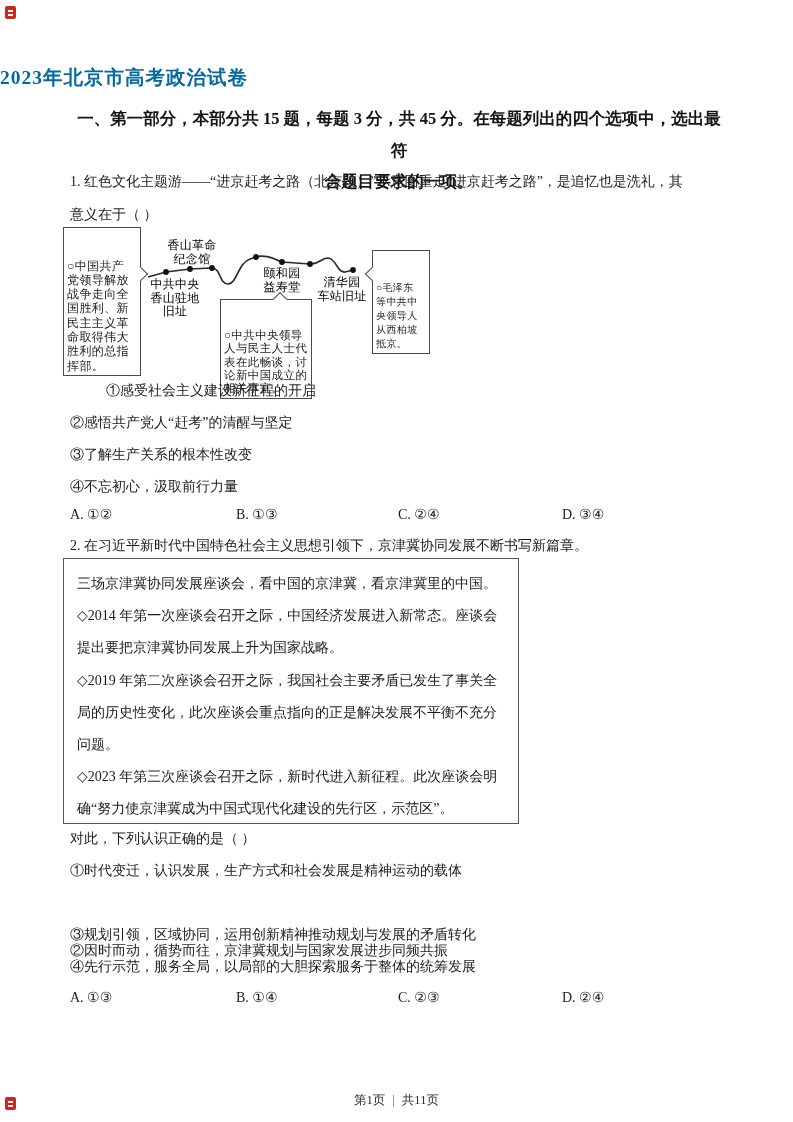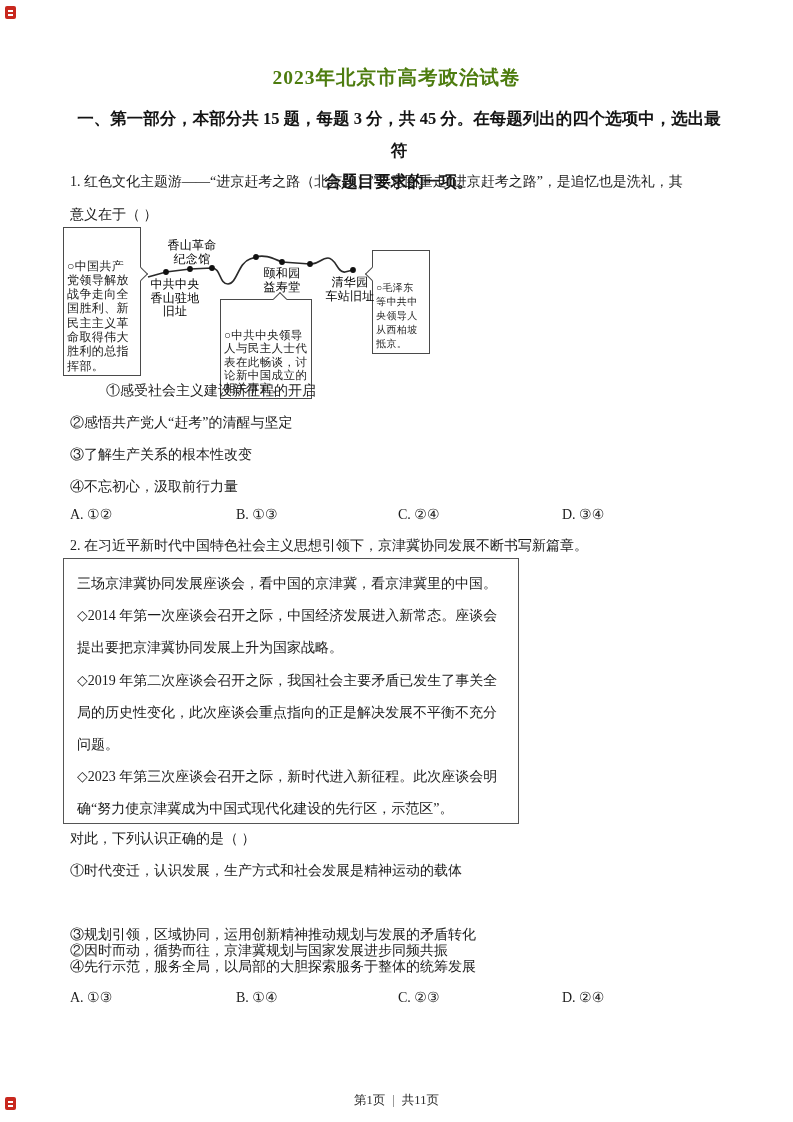--- a/index.html
+++ b/index.html
@@ -1,22 +1,22 @@
 <!DOCTYPE html>
 <html><head>
 <meta charset="utf-8">
 <style>
   html,body{margin:0;padding:0;background:#888;}
   .page{
     position:relative;width:793px;height:1122px;margin:0 auto;background:#ffffff;
     font-family:"Liberation Serif","DejaVu Serif",serif;color:#1c1c1c;overflow:hidden;
   }
   .title{
-    position:absolute;top:64px;left:0;width:100%;text-align:center;
-    font-size:19.5px;font-weight:700;letter-spacing:1px;color:#4d7c0f;
+    position:absolute;top:64px;left:0;width:100%;
+    font-size:19.5px;font-weight:700;letter-spacing:1px;color:#0369a1;
   }
   .sec-header{
     position:absolute;top:103px;left:70px;width:658px;
     font-size:16.5px;font-weight:700;line-height:31.5px;white-space:pre-line;color:#141414;text-align:center;
   }
   .tline{position:absolute;left:70px;width:658px;font-size:14px;line-height:20px;white-space:pre-line;}
   .answers{
     position:absolute;left:70px;width:656px;display:grid;
     grid-template-columns:166px 162px 164px 1fr;font-size:14px;line-height:20px;
   }
@@ -42,21 +42,21 @@
   .b-mid .tail{top:-5.7px;left:54px;border-top:1.4px solid #4a4a4a;border-left:1.4px solid #4a4a4a;}
   .b-right{left:312px;top:25px;width:50px;font-size:10px;line-height:14px;}
   .b-right .tail{left:-5.7px;top:18px;border-bottom:1.4px solid #4a4a4a;border-left:1.4px solid #4a4a4a;}
   .site{
     position:absolute;font-size:12px;line-height:13.5px;text-align:center;
     white-space:pre-line;color:#000000;letter-spacing:0.3px;
   }
   .s1{left:100px;top:14px;width:64px;}
   .s2{left:85px;top:53px;width:60px;}
   .s3{left:196px;top:42px;width:52px;}
-  .s4{left:264px;top:51px;width:52px;}
+  .s4{left:256px;top:51px;width:52px;}
   
   .footer{position:absolute;top:1092px;left:0;width:100%;text-align:center;font-size:12.5px;color:#2b2b2b;}
   .footer .sep{margin:0 7px;color:#666;}
   .stamp{position:absolute;left:5px;}
   .stamp-top{top:6px;}
   .stamp-bottom{top:1097px;}
 </style>
 </head>
 <body>
 

